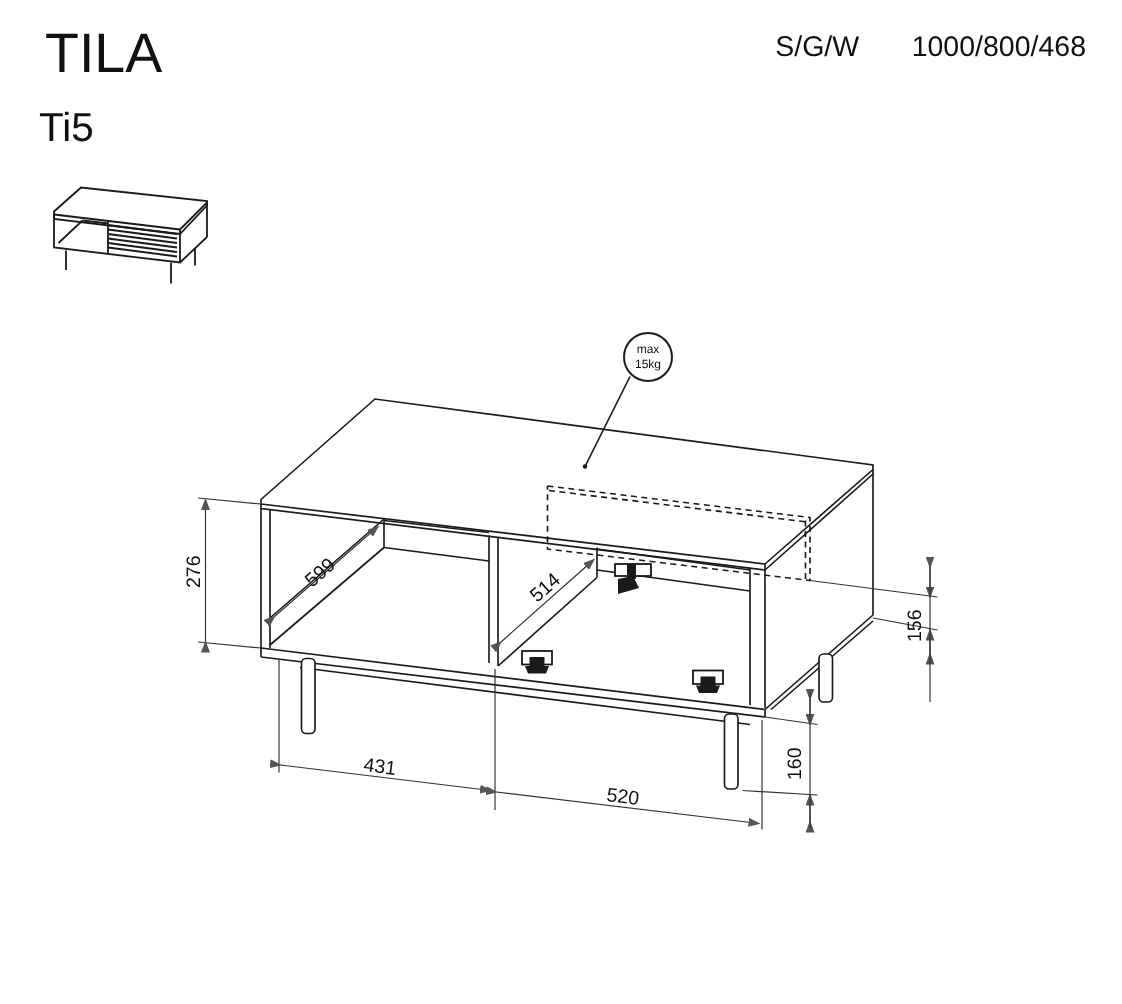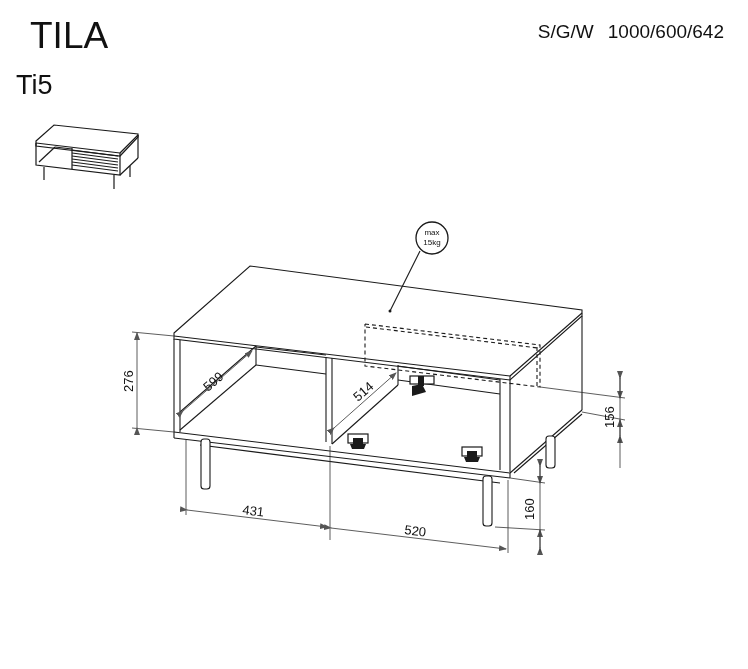--- a/index.html
+++ b/index.html
@@ -1,32 +1,32 @@
 <!DOCTYPE html>
 <html><head>
 <meta charset="utf-8">
 <style>
   html, body { margin: 0; padding: 0; background: #ffffff; }
   body { width: 748px; height: 669px; position: relative; overflow: hidden;
          font-family: "Liberation Sans", "DejaVu Sans", sans-serif; color: #111; }
   .title { position: absolute; left: 30px; top: 14px; font-size: 37px; line-height: 44px; letter-spacing: 0px; }
-  .model { position: absolute; left: 16px; top: 70px; font-size: 27px; line-height: 30px; }
+  .model { position: absolute; left: 26px; top: 70px; font-size: 27px; line-height: 30px; }
   .dims { position: absolute; right: 24px; top: 20px; font-size: 19px; line-height: 24px; white-space: pre; }
   .dims span { display: inline-block; }
-  .dims .label { margin-right: 14px; }
+  .dims .label { margin-right: 35px; }
   svg { position: absolute; left: 0; top: 0; }
   .dimtxt { font-family: "Liberation Sans", "DejaVu Sans", sans-serif; font-size: 13px; fill: #111; }
   .badge { font-family: "Liberation Sans", "DejaVu Sans", sans-serif; font-size: 8px; fill: #111; }
 </style>
 </head>
 <body>
 
 <div class="title">TILA</div>
 <div class="model">Ti5</div>
-<div class="dims"><span class="label">S/G/W</span><span>1000/600/642</span></div>
+<div class="dims"><span class="label">S/G/W</span><span>1000/800/468</span></div>
 
 <svg width="748" height="669" viewBox="0 0 748 669">
   <g stroke="#1a1a1a" stroke-width="1.2" fill="none">
 
     <polygon points="36,141 54,125 138,134 138,137 120,156 36,146" fill="#fff"></polygon>
     <line x1="36" y1="143" x2="120" y2="153"></line>
 
     <polyline points="36,143 36,165 120,175 120,153"></polyline>
     <line x1="120" y1="153" x2="138" y2="135"></line>
     <line x1="138" y1="135" x2="138" y2="158"></line>

